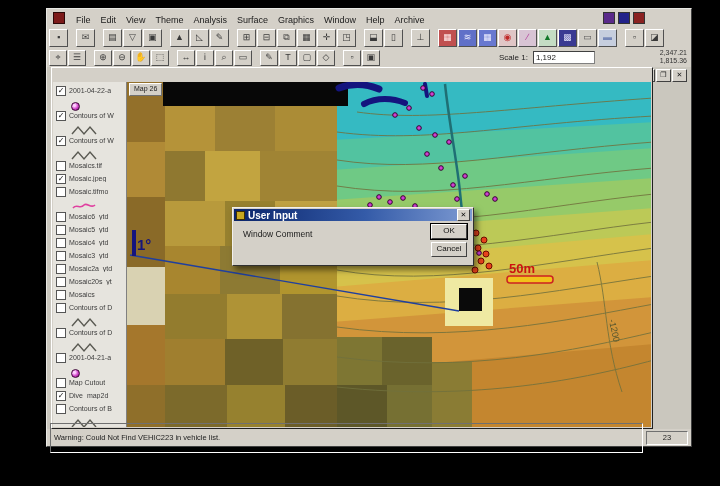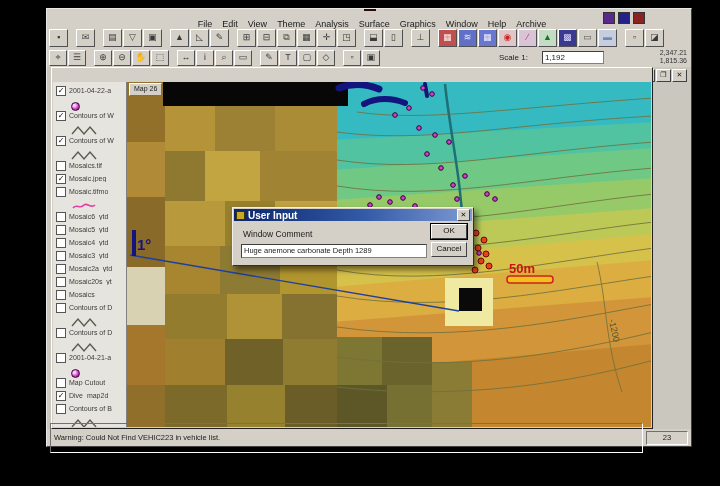--- a/index.html
+++ b/index.html
@@ -4,37 +4,37 @@
 <style>
   html,body{margin:0;padding:0;background:#000;}
   .stage{position:relative;width:720px;height:486px;background:#000;overflow:hidden;
          font-family:"Liberation Sans",sans-serif;}
   
   .app{position:absolute;left:46px;top:8px;width:644px;height:437px;background:#d4d0c8;
        border-left:1px solid #e8e8e4;border-top:1px solid #e8e8e4;
        border-right:1px solid #404040;border-bottom:1px solid #404040;}
   
   .menubar{position:absolute;left:0;top:0;width:100%;height:18px;display:flex;align-items:center;
-           padding-left:6px;box-sizing:border-box;gap:2px;flex-direction:column;}
+           padding-left:6px;box-sizing:border-box;gap:2px;}
   .app-icon{width:10px;height:10px;background:#7c1a1a;border:1px solid #2c0808;margin-right:4px;}
   .menu-item{font-size:9px;color:#1a1a1a;padding:2px 5px;white-space:nowrap;}
   .menu-right{position:absolute;right:46px;top:3px;display:flex;gap:3px;}
   .menu-right i{display:block;width:10px;height:10px;border:1px solid #333;}
   
   .toolbar{position:absolute;left:2px;display:flex;align-items:center;}
   .tb1{top:19px;height:20px;}
   .tb2{top:40px;height:17px;}
   .tb-btn{width:17px;height:16px;margin-right:1px;font-size:9px;line-height:15px;text-align:center;
           color:#3a3a3a;background:#d4d0c8;
           border-top:1px solid #fff;border-left:1px solid #fff;
           border-right:1px solid #505050;border-bottom:1px solid #505050;
           overflow:hidden;flex:0 0 auto;}
   .tb2 .tb-btn{width:16px;height:14px;line-height:13px;}
   .tb-gap{width:7px;flex:0 0 auto;}
-  .scale-group{position:absolute;left:452px;top:42px;display:flex;align-items:center;gap:14px;}
+  .scale-group{position:absolute;left:452px;top:42px;display:flex;align-items:center;gap:5px;}
   .scale-label{font-size:8px;color:#222;}
   .scale-input{width:56px;height:11px;background:#fff;border:1px solid #808080;
                border-top-color:#404040;border-left-color:#404040;font-size:8px;color:#222;
                padding:0 2px;line-height:11px;}
   .coords{position:absolute;left:596px;top:40px;width:44px;text-align:right;font-size:7px;
           line-height:8px;color:#333;}
   
   .mdi{position:absolute;left:0;top:58px;width:644px;height:362px;background:#cac7be;}
   .mdi-buttons{position:absolute;right:4px;top:2px;display:flex;gap:1px;}
   .mdi-buttons .wbtn{width:13px;height:11px;font-size:7px;line-height:10px;text-align:center;
@@ -438,21 +438,20 @@
       </div>
     </div>
 
     <div class="dialog">
       <div class="dlg-title">
         <span class="dlg-icon"></span>
         <span class="dlg-title-text">User Input</span>
         <span class="dlg-close">✕</span>
       </div>
       <div class="dlg-label">Window Comment</div>
-      <div class="dlg-input">Huge anemone carbonate Depth 1289</div>
       <div class="dlg-btn dlg-ok">OK</div>
       <div class="dlg-btn dlg-cancel">Cancel</div>
     </div>
 
     <div class="statusbar">
       <div class="status-field">Warning: Could Not Find VEHIC223 in vehicle list.</div>
       <div class="status-cell">23</div>
     </div>
 
   </div>

